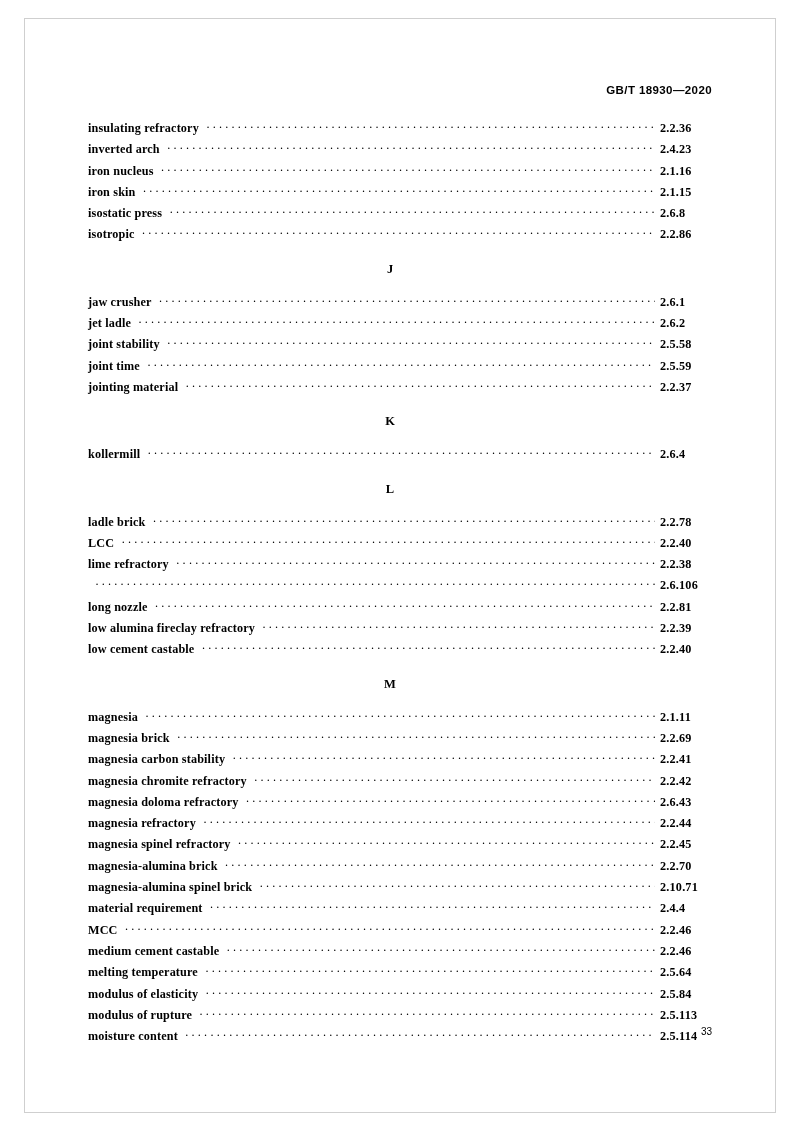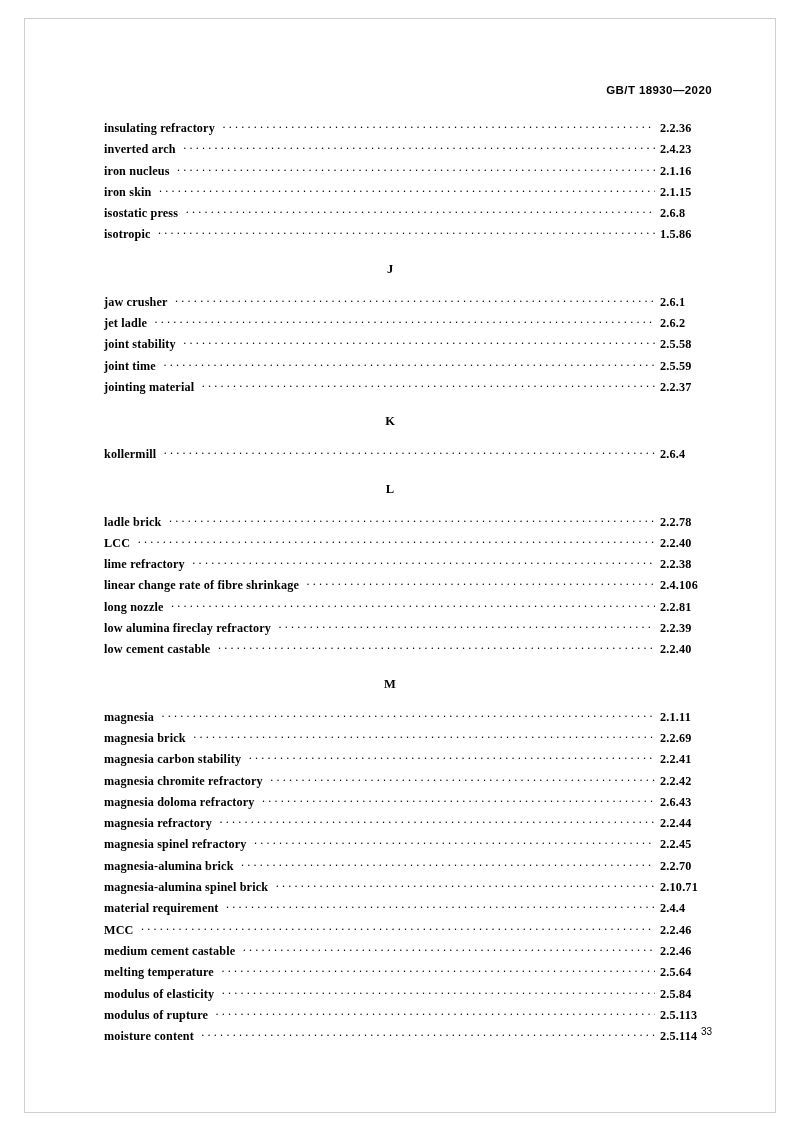--- a/index.html
+++ b/index.html
@@ -48,21 +48,20 @@
     width: 624px;
   }
   .entry {
     display: flex;
     align-items: baseline;
     font-family: "Liberation Serif", serif;
     font-size: 12.2px;
     font-weight: bold;
     line-height: 21.3px;
     white-space: nowrap;
-    margin-left: 16px;
   }
   .entry .term {
     flex: 0 0 auto;
     letter-spacing: 0.15px;
   }
   .entry .leader {
     flex: 1 1 auto;
     overflow: hidden;
     margin: 0 5px 0 7px;
     font-weight: normal;
@@ -133,21 +132,21 @@
         <span class="num">2.1.15</span>
       </div>
       <div class="entry">
         <span class="term">isostatic press</span>
         <span class="leader"><span>················································································································································································································································································································································································································</span></span>
         <span class="num">2.6.8</span>
       </div>
       <div class="entry">
         <span class="term">isotropic</span>
         <span class="leader"><span>················································································································································································································································································································································································································</span></span>
-        <span class="num">1.5.86</span>
+        <span class="num">2.2.86</span>
       </div>
       <div class="letter-head">J</div>
       <div class="entry">
         <span class="term">jaw crusher</span>
         <span class="leader"><span>················································································································································································································································································································································································································</span></span>
         <span class="num">2.6.1</span>
       </div>
       <div class="entry">
         <span class="term">jet ladle</span>
         <span class="leader"><span>················································································································································································································································································································································································································</span></span>
@@ -184,23 +183,22 @@
         <span class="term">LCC</span>
         <span class="leader"><span>················································································································································································································································································································································································································</span></span>
         <span class="num">2.2.40</span>
       </div>
       <div class="entry">
         <span class="term">lime refractory</span>
         <span class="leader"><span>················································································································································································································································································································································································································</span></span>
         <span class="num">2.2.38</span>
       </div>
       <div class="entry">
-        <span class="term">linear change rate of fibre shrinkage</span>
-        <span class="leader"><span>················································································································································································································································································································································································································</span></span>
-        <span class="num">2.4.106</span>
+        <span class="leader"><span>················································································································································································································································································································································································································</span></span>
+        <span class="num">2.6.106</span>
       </div>
       <div class="entry">
         <span class="term">long nozzle</span>
         <span class="leader"><span>················································································································································································································································································································································································································</span></span>
         <span class="num">2.2.81</span>
       </div>
       <div class="entry">
         <span class="term">low alumina fireclay refractory</span>
         <span class="leader"><span>················································································································································································································································································································································································································</span></span>
         <span class="num">2.2.39</span>

